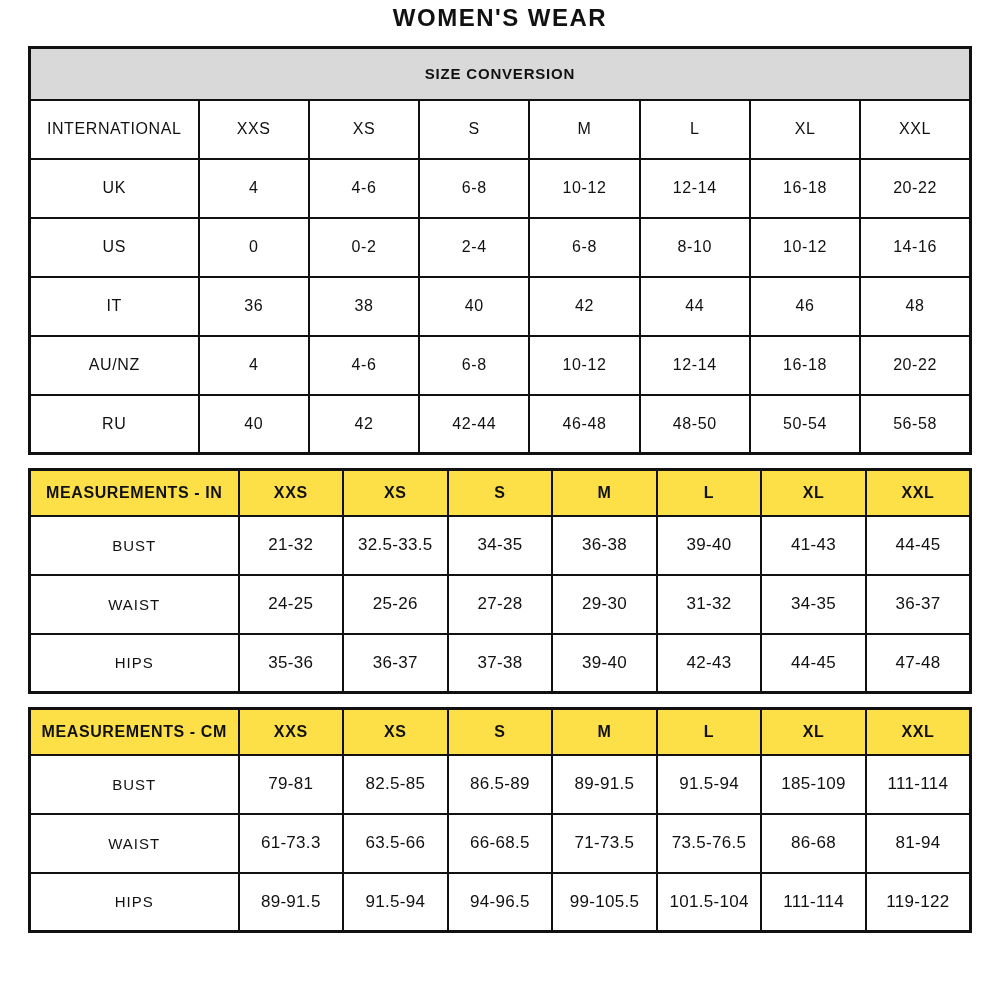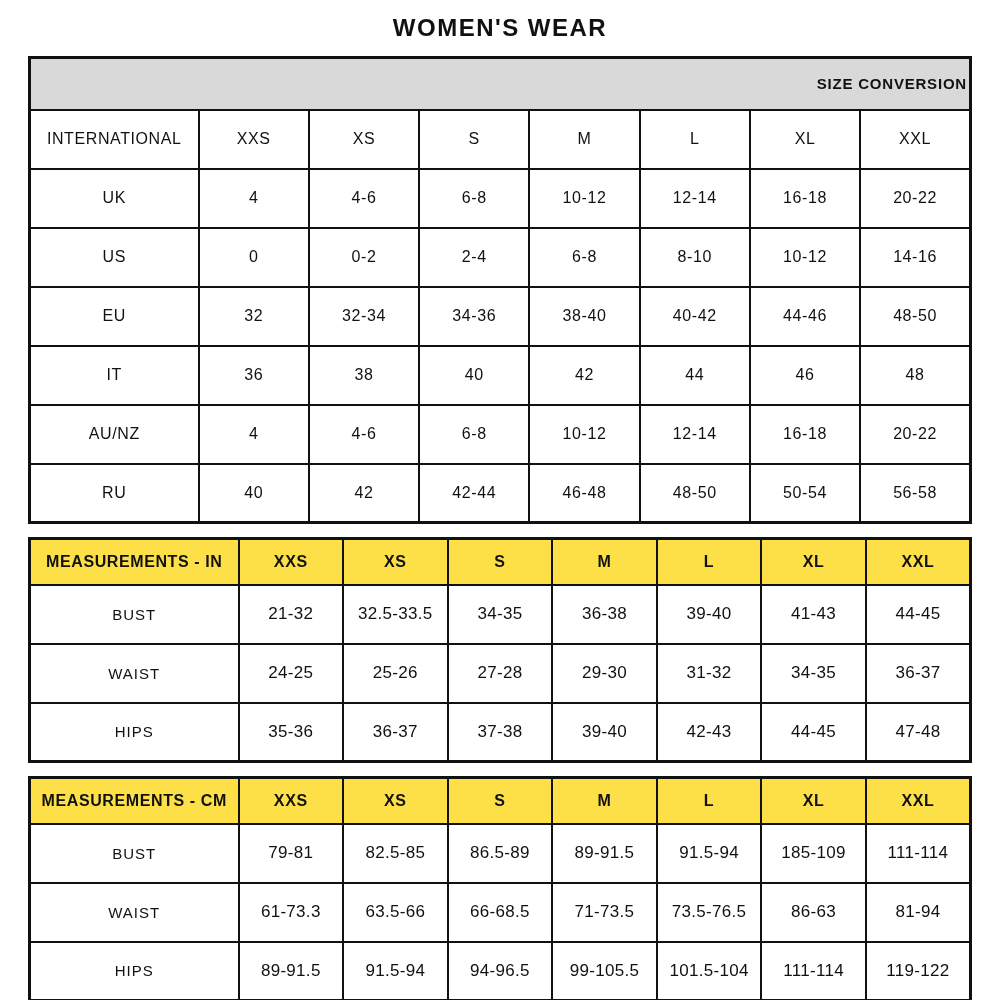--- a/index.html
+++ b/index.html
@@ -4,21 +4,21 @@
 <style>
   * { box-sizing: border-box; }
   html, body { margin: 0; padding: 0; }
   body {
     width: 1000px;
     height: 1000px;
     background: #ffffff;
     font-family: "Liberation Sans", sans-serif;
     color: #111111;
   }
-  .page { width: 1000px; height: 1000px; padding-top: 14px; }
+  .page { width: 1000px; height: 1000px; padding-top: 4px; }
   .title {
     text-align: center;
     font-size: 24px;
     font-weight: bold;
     letter-spacing: 1.5px;
     margin: 0 0 14px 0;
   }
   table {
     border-collapse: collapse;
     table-layout: fixed;
@@ -34,21 +34,20 @@
     padding: 0 2px;
     overflow: hidden;
   }
   
   .t1 .caption-row td {
     height: 52px;
     background: #d9d9d9;
     font-weight: bold;
     font-size: 15px;
     letter-spacing: 0.8px;
-    text-align: right;
   }
   .t1 td { font-size: 16px; height: 59px; }
   .t1 .c-label { width: 169px; }
   
   .t2 { margin-top: 13px; }
   .t2 .c-label { width: 209px; }
   .t2 .head-row td {
     height: 46px;
     background: #fde047;
     font-weight: bold;
@@ -102,30 +101,20 @@
       </tr>
       <tr>
         <td>US</td>
         <td>0</td>
         <td>0-2</td>
         <td>2-4</td>
         <td>6-8</td>
         <td>8-10</td>
         <td>10-12</td>
         <td>14-16</td>
-      </tr>
-      <tr>
-        <td>EU</td>
-        <td>32</td>
-        <td>32-34</td>
-        <td>34-36</td>
-        <td>38-40</td>
-        <td>40-42</td>
-        <td>44-46</td>
-        <td>48-50</td>
       </tr>
       <tr>
         <td>IT</td>
         <td>36</td>
         <td>38</td>
         <td>40</td>
         <td>42</td>
         <td>44</td>
         <td>46</td>
         <td>48</td>
@@ -240,21 +229,21 @@
         <td class="val">185-109</td>
         <td class="val">111-114</td>
       </tr>
       <tr>
         <td class="lab">WAIST</td>
         <td class="val">61-73.3</td>
         <td class="val">63.5-66</td>
         <td class="val">66-68.5</td>
         <td class="val">71-73.5</td>
         <td class="val">73.5-76.5</td>
-        <td class="val">86-63</td>
+        <td class="val">86-68</td>
         <td class="val">81-94</td>
       </tr>
       <tr>
         <td class="lab">HIPS</td>
         <td class="val">89-91.5</td>
         <td class="val">91.5-94</td>
         <td class="val">94-96.5</td>
         <td class="val">99-105.5</td>
         <td class="val">101.5-104</td>
         <td class="val">111-114</td>

